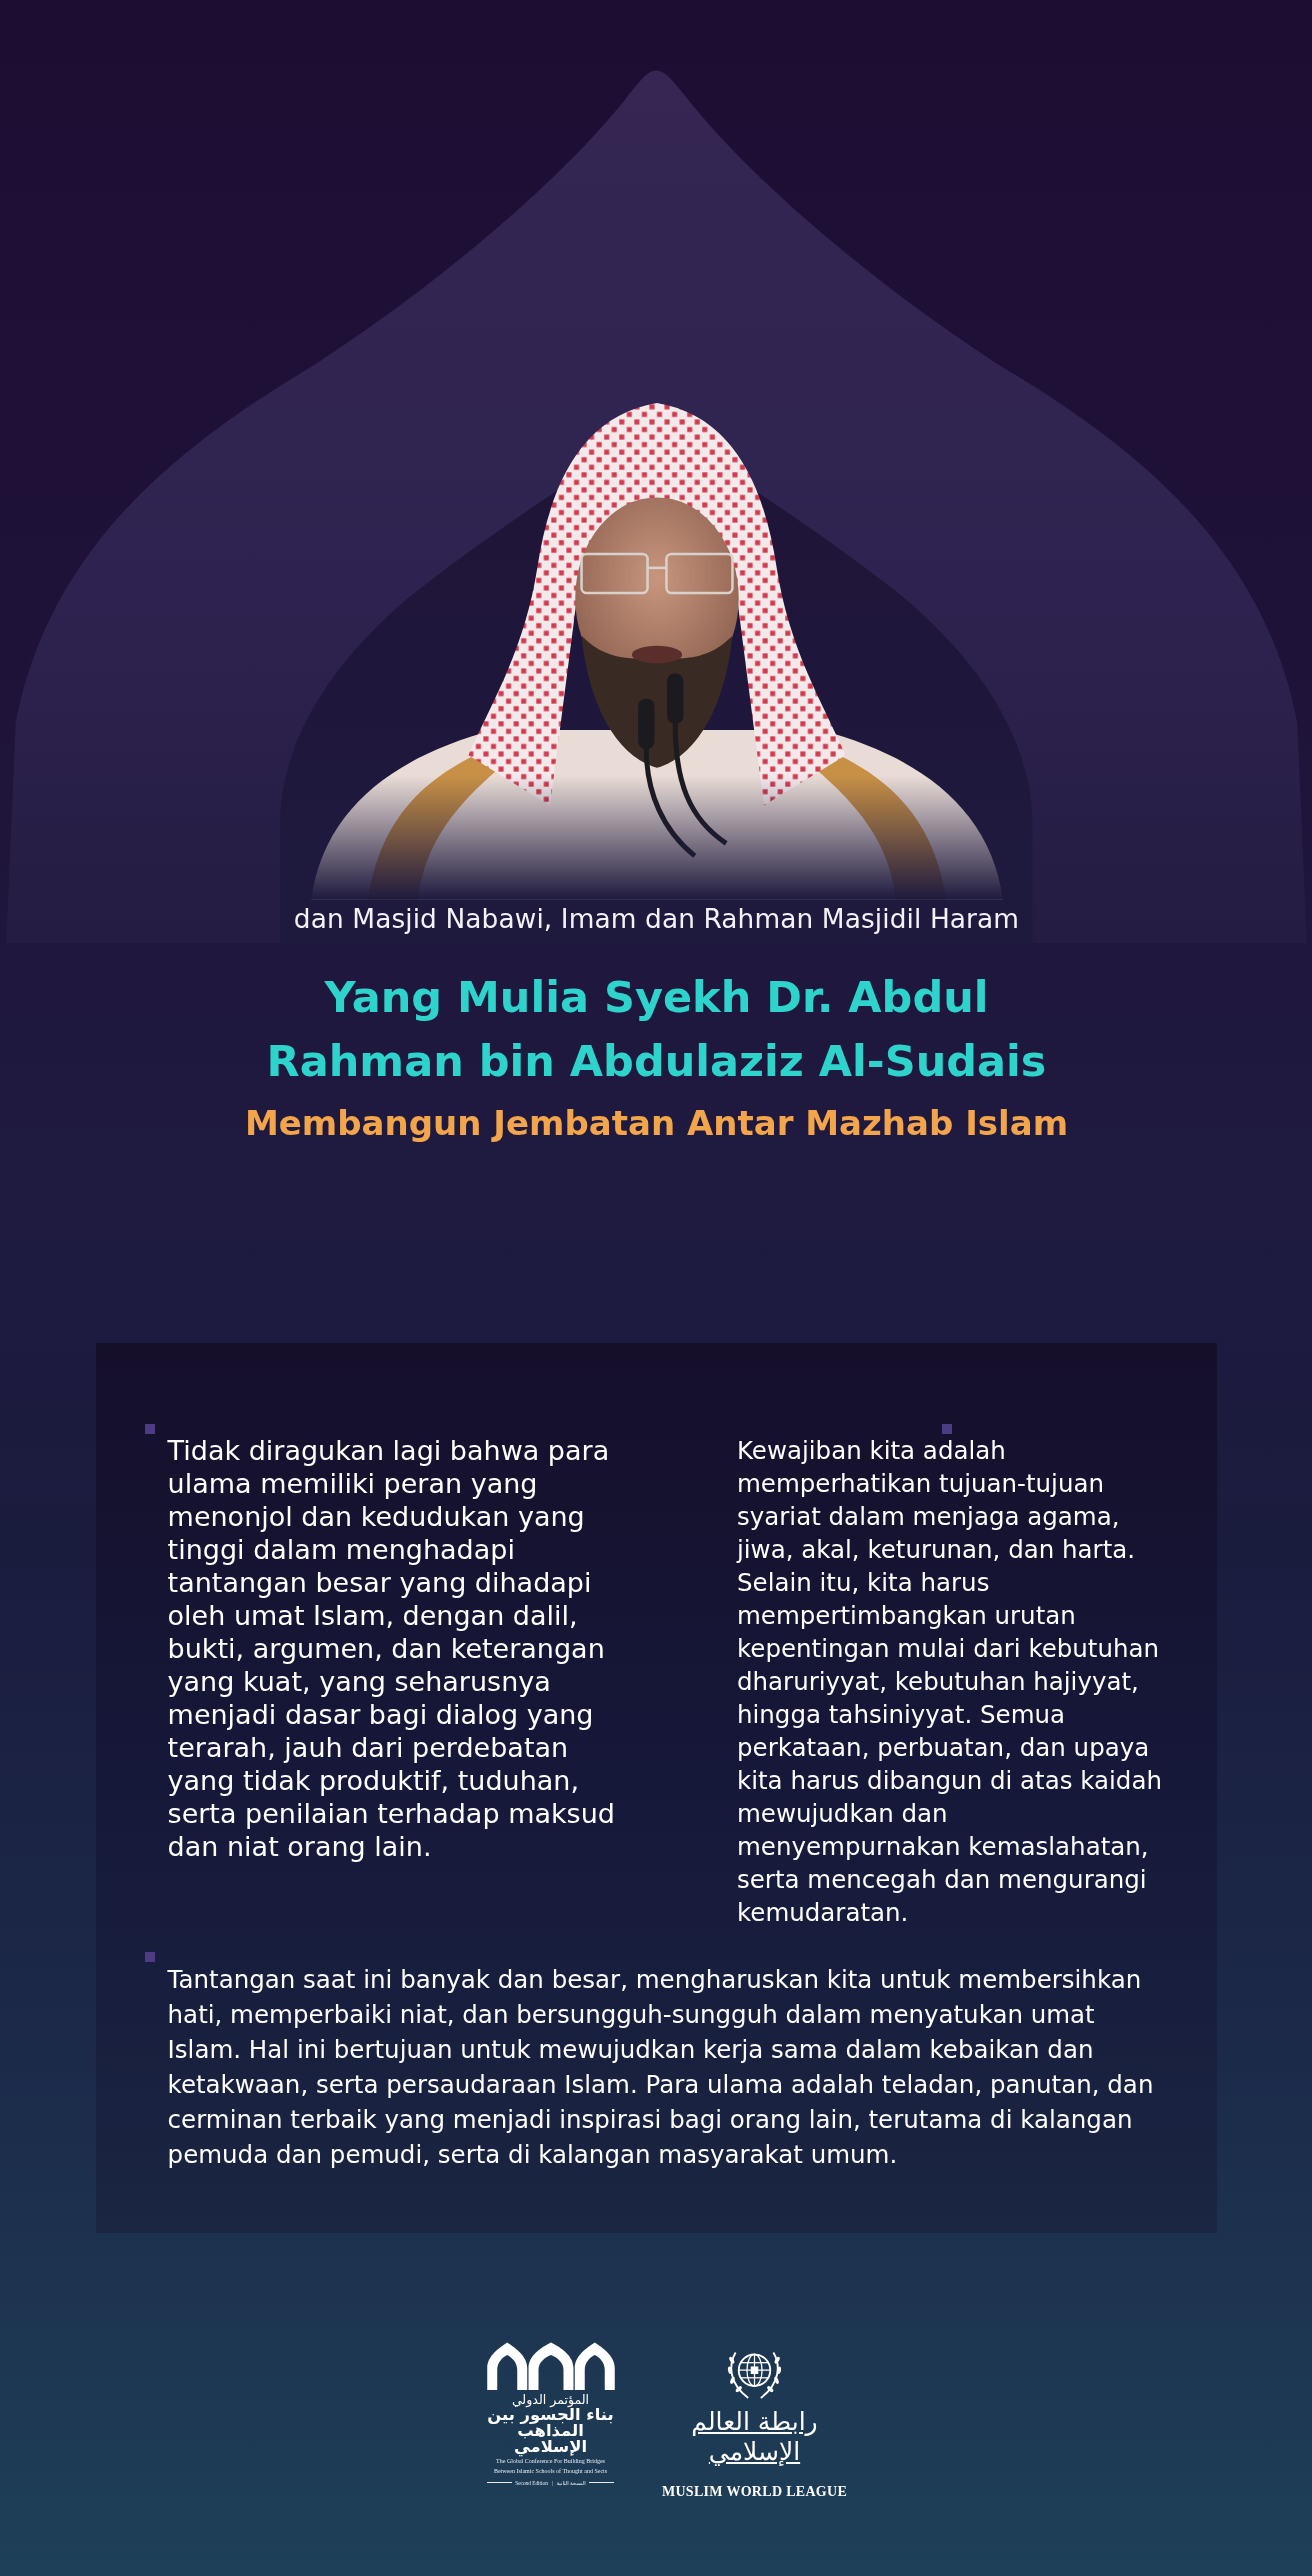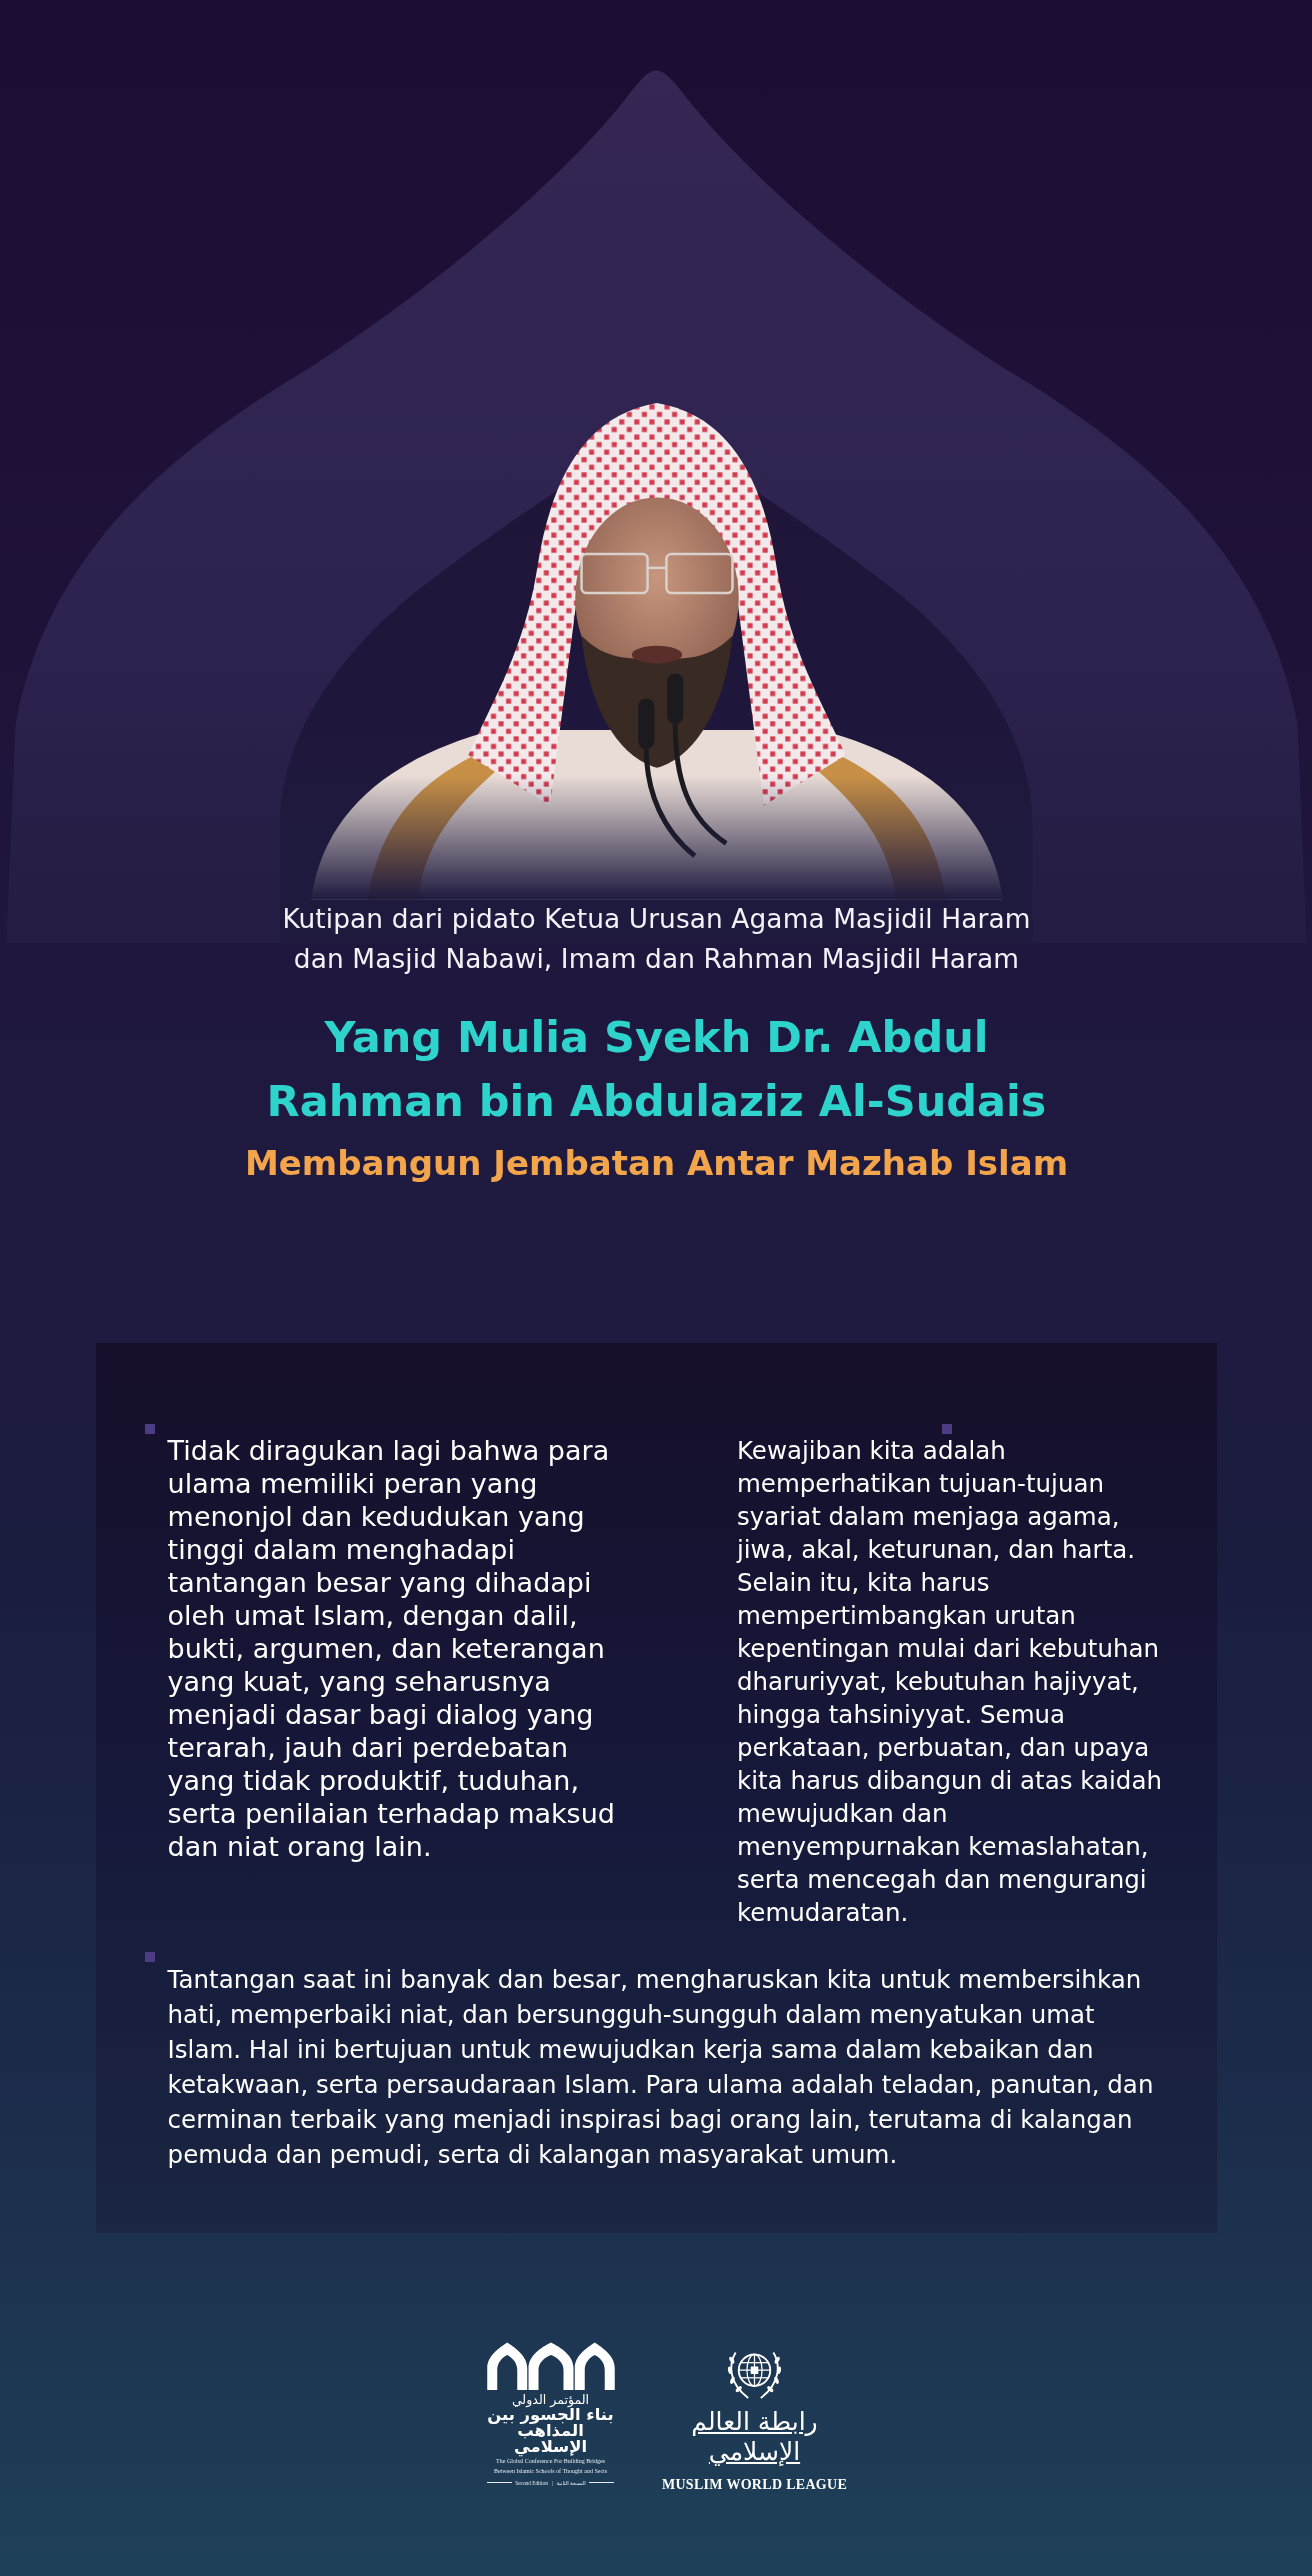--- a/index.html
+++ b/index.html
@@ -66,21 +66,21 @@
   .logo-bridges svg { display: block; margin: 0 auto; }
   .bridges-arabic-1 { font-size: 12.6px; line-height: 14px; color: #fff; direction: rtl; margin-top: 2.5px; }
   .bridges-arabic-2 { font-size: 16.4px; line-height: 16.4px; font-weight: 700; color: #fff; direction: rtl; }
   .bridges-en { font-family: "Liberation Serif", "DejaVu Serif", serif; font-size: 6px; line-height: 7.5px; color: #e8ecf2; margin-top: 2.5px; white-space: nowrap; }
   .bridges-edition { display: flex; align-items: center; justify-content: center; gap: 3.8px; font-family: "Liberation Serif", serif; font-size: 5.3px; color: #e8ecf2; margin-top: 3.8px; white-space: nowrap; }
   .bridges-edition .rule { width: 25px; height: 0.6px; background: #e8ecf2; }
 
   .logo-mwl { position: absolute; left: 182px; top: 0; width: 189px; height: 145px; text-align: center; }
   .logo-mwl svg { display: block; margin: 0 auto; }
   .mwl-arabic { font-family: "DejaVu Serif", serif; font-size: 25px; line-height: 30px; color: #fff; direction: rtl; margin-top: 3.8px; text-decoration: underline; }
-  .mwl-en { font-family: "Liberation Serif", "DejaVu Serif", serif; font-weight: 700; font-size: 14px; line-height: 16.4px; color: #fff; letter-spacing: 0.3px; margin-top: 10px; }
+  .mwl-en { font-family: "Liberation Serif", "DejaVu Serif", serif; font-weight: 700; font-size: 14px; line-height: 16.4px; color: #fff; letter-spacing: 0.3px; margin-top: 17px; }
 </style>
 </head>
 <body>
 
 <div class="dome-outer">
   <svg viewBox="0 0 2087 1500" preserveAspectRatio="none">
     <defs>
       <linearGradient id="domeGrad" x1="0" y1="0" x2="0" y2="1">
         <stop offset="0" stop-color="#352653"></stop>
         <stop offset="0.6" stop-color="#2e2350"></stop>
@@ -131,21 +131,20 @@
 
     <rect x="560" y="470" width="26" height="80" rx="12" fill="#1b1b1f"></rect>
     <rect x="606" y="430" width="26" height="80" rx="12" fill="#1b1b1f"></rect>
     <path d="M573 550 C573 620 600 680 650 720" stroke="#1b1b1f" stroke-width="8" fill="none"></path>
     <path d="M619 510 C619 600 640 660 700 700" stroke="#1b1b1f" stroke-width="8" fill="none"></path>
     <rect x="0" y="0" width="1180" height="790" fill="url(#fadeBottom)"></rect>
   </svg>
 </div>
 
 <div class="intro">
-  <div class="intro-line">Kutipan dari pidato Ketua Urusan Agama Masjidil Haram</div>
   <div class="intro-line">dan Masjid Nabawi, Imam dan Rahman Masjidil Haram</div>
   <div class="name">
     <div>Yang Mulia Syekh Dr. Abdul</div>
     <div>Rahman bin Abdulaziz Al-Sudais</div>
   </div>
   <div class="conference">Membangun Jembatan Antar Mazhab Islam</div>
 </div>
 
 <div class="quote-box"></div>
 

